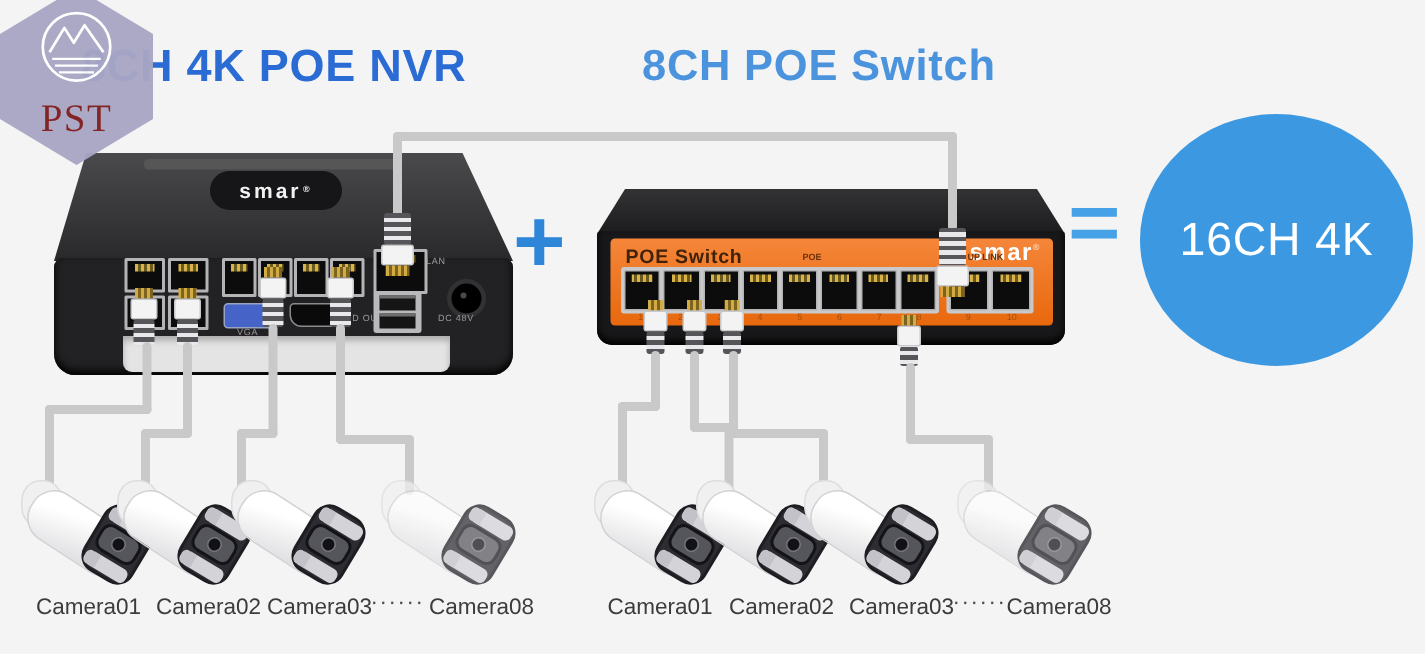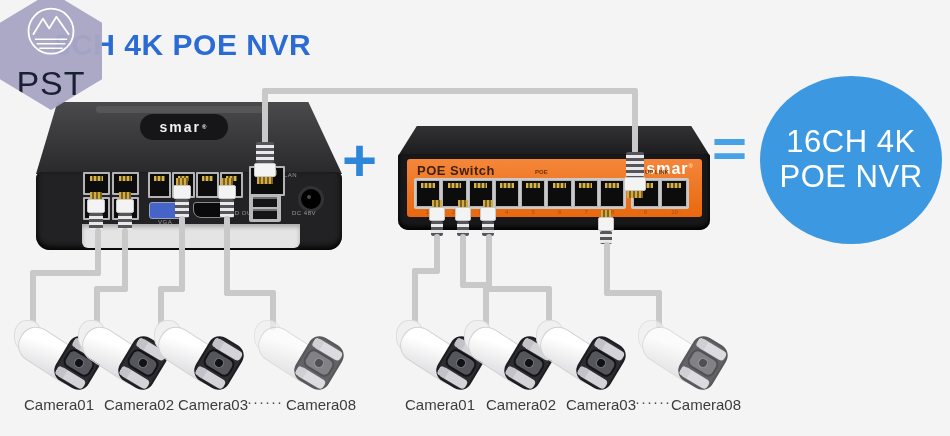--- a/index.html
+++ b/index.html
@@ -8,22 +8,22 @@
 
   
   .title{position:absolute;font-weight:bold;letter-spacing:.5px;white-space:nowrap;z-index:2;}
   #title-nvr{left:54px;top:28px;font-size:30px;color:#2b6cd4;}
   #title-switch{left:428px;top:28px;font-size:29px;color:#4b94dd;}
 
   
   #badge{position:absolute;left:0px;top:-8px;width:102px;height:118px;background:#a8a6c4;
     clip-path:polygon(50% 0,100% 26%,100% 74%,50% 100%,0 74%,0 26%);z-index:6;opacity:.96;}
   #badge svg{position:absolute;left:24px;top:14px;}
-  #badge .badge-text{position:absolute;left:0;right:0;top:72px;text-align:center;color:#0f172a;
-    font-family:Liberation Sans, sans-serif;font-size:34px;letter-spacing:1px;}
+  #badge .badge-text{position:absolute;left:0;right:0;top:72px;text-align:center;color:#7f1d1d;
+    font-family:Liberation Serif, serif;font-size:26px;letter-spacing:1px;}
 
   
   #plus-sign{position:absolute;left:342px;top:126px;font-size:60px;font-weight:900;color:#2e86d8;z-index:2;}
   #equals-sign{position:absolute;left:712px;top:114px;font-size:60px;font-weight:900;color:#47a1e7;z-index:2;transform:scaleY(.9);}
   #result-circle{position:absolute;left:760px;top:76px;width:182px;height:168px;border-radius:50%;
     background:#3c99e1;display:flex;flex-direction:column;align-items:center;justify-content:center;
     color:#fff;font-weight:normal;font-size:31px;line-height:1.12;letter-spacing:.5px;z-index:2;}
 
   
   .cable{position:absolute;background:#c9c9ca;border-radius:3px;z-index:3;}
@@ -113,37 +113,37 @@
 
   .cam-label{position:absolute;top:396px;font-size:15px;color:#3c3c3e;z-index:4;white-space:nowrap;}
   .dots-label{position:absolute;top:393px;font-size:15px;color:#4a4a4c;letter-spacing:1px;z-index:4;}
 </style>
 </head>
 <body>
 
 <div id="stage">
 
   <div id="title-nvr" class="title">8CH 4K POE NVR</div>
+  <div id="title-switch" class="title">8CH POE Switch</div>
 
   <div id="badge">
     <span>
       <svg width="54" height="54" viewBox="0 0 60 60">
         <circle cx="30" cy="28" r="25" fill="none" stroke="#ffffff" stroke-width="2"></circle>
         <path d="M10 32 L21 14 L28 25 L36 12 L50 32" fill="none" stroke="#ffffff" stroke-width="2" stroke-linejoin="round"></path>
         <path d="M12 37 H48 M14 42 H46 M17 47 H43" stroke="#ffffff" stroke-width="1.6"></path>
       </svg>
     </span>
     <div class="badge-text">PST</div>
   </div>
 
   <div id="plus-sign">+</div>
   <div id="equals-sign">=</div>
   <div id="result-circle">
     <span>16CH 4K</span>
-    <span>POE NVR</span>
   </div>
 
   <div class="cable" style="left:262px;top:88px;width:376px;height:6px;"></div>
   <div class="cable" style="left:262px;top:88px;width:6px;height:58px;"></div>
   <div class="cable" style="left:632px;top:88px;width:6px;height:66px;"></div>
   <div class="plug tip-bottom" style="left:254px;top:142px;width:22px;height:42px;">
     <span class="pins"></span>
       <span class="pbody"></span>
       <span class="grip"></span>
   </div>

